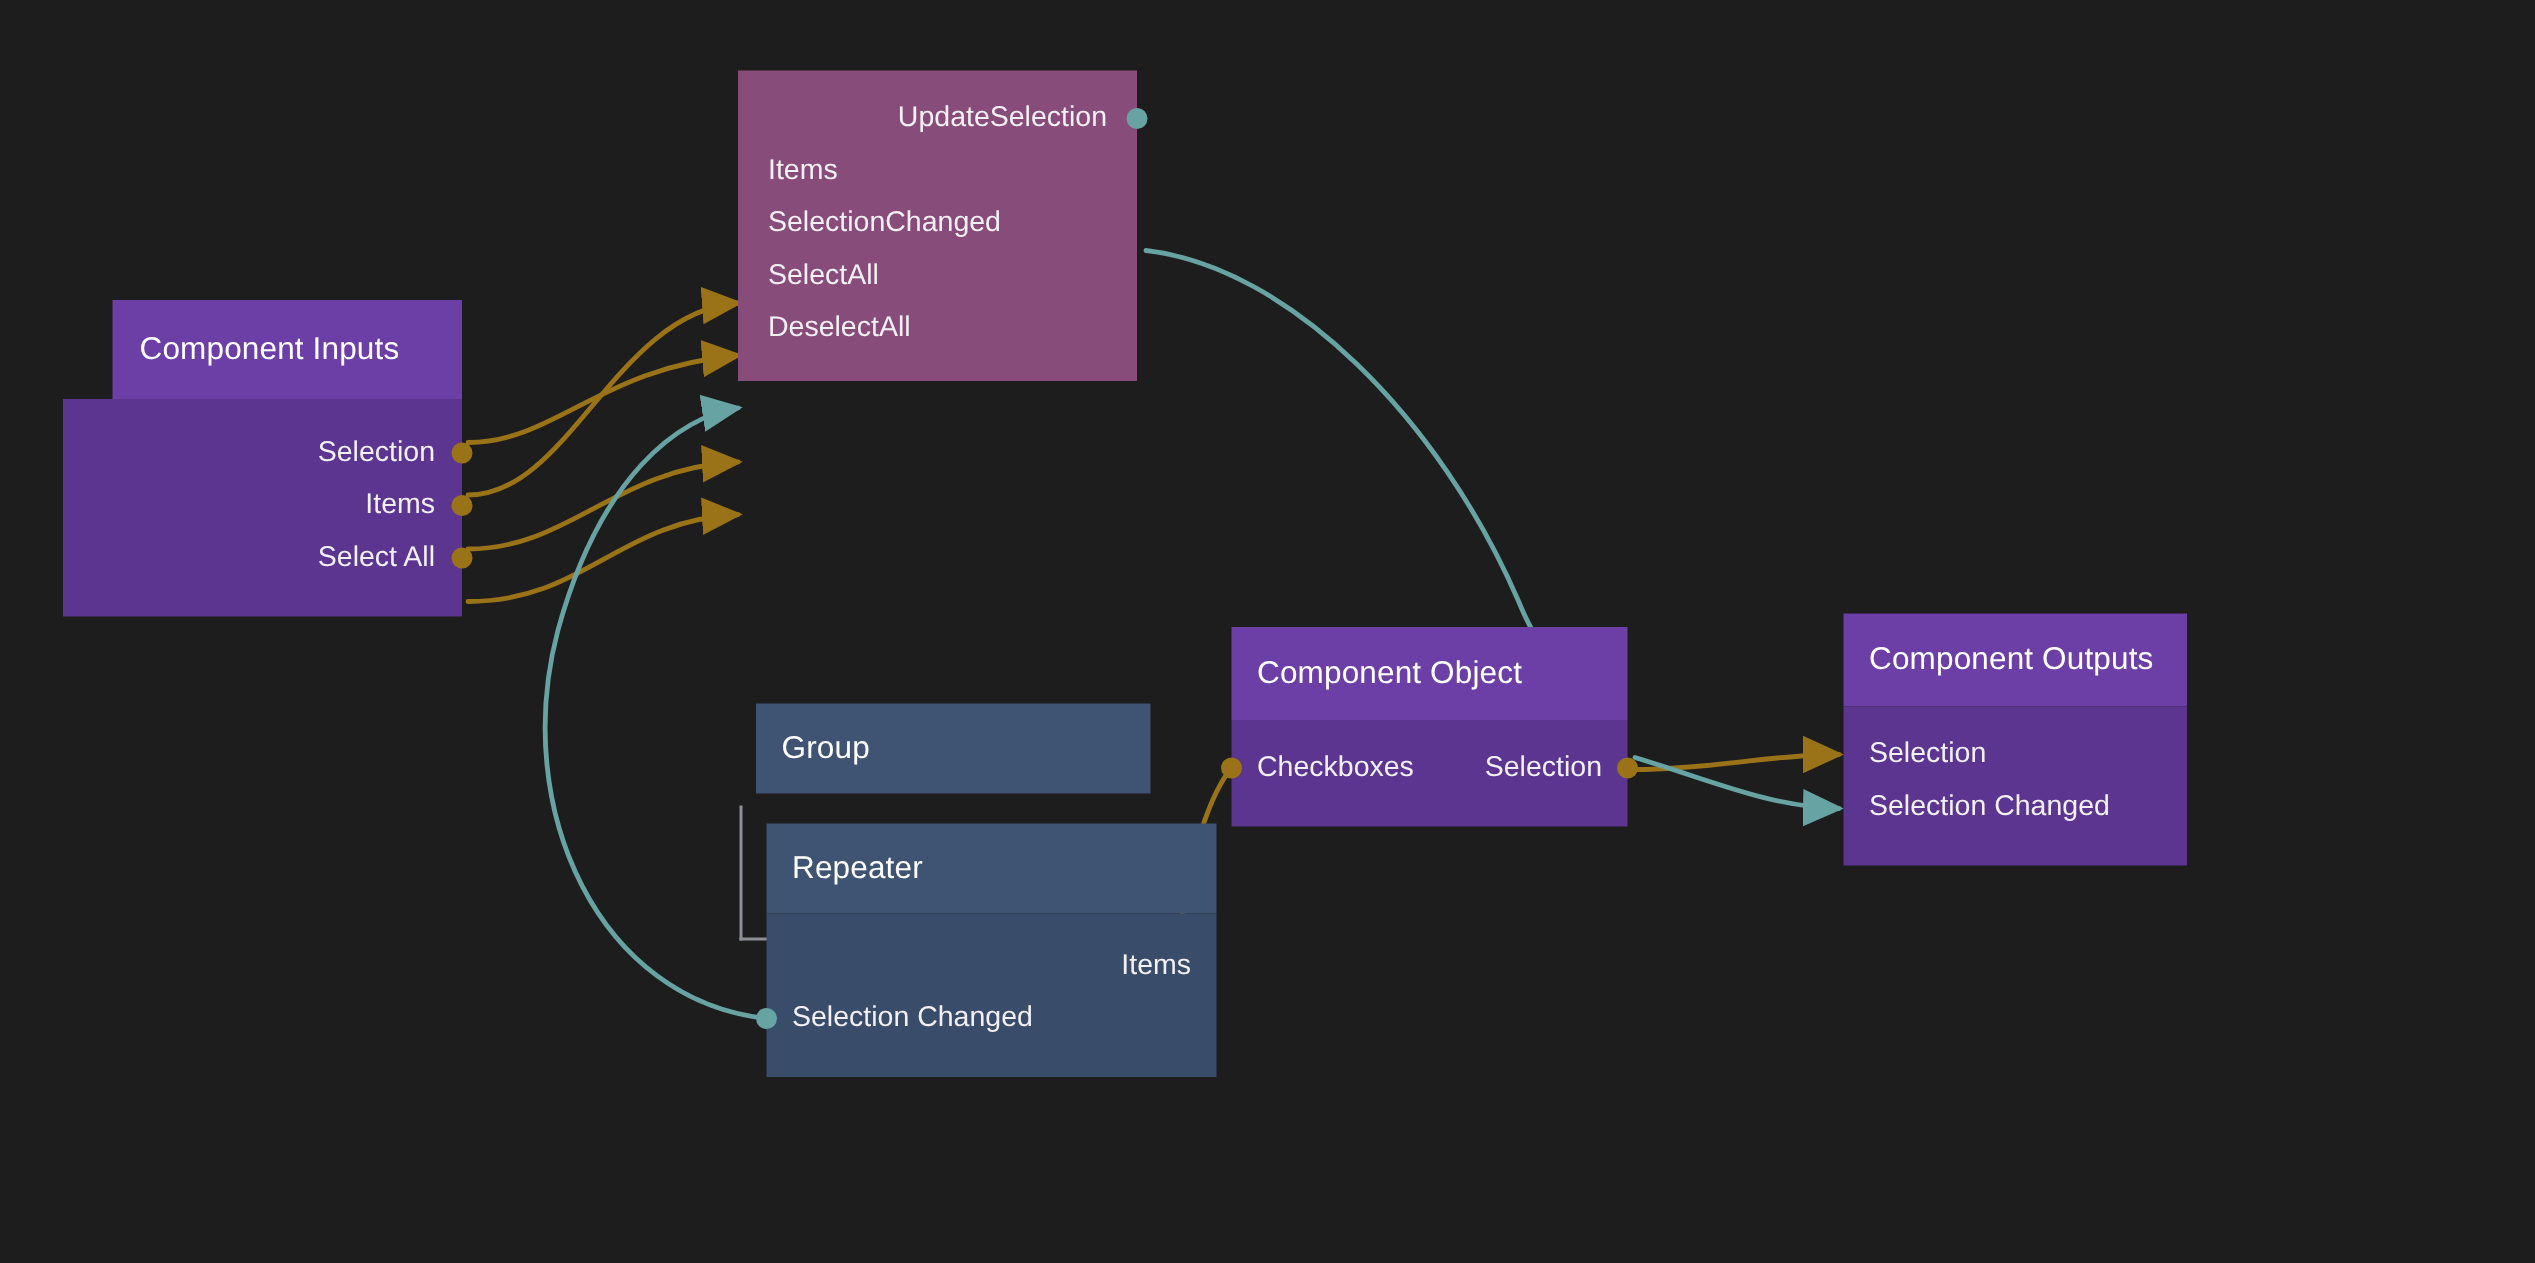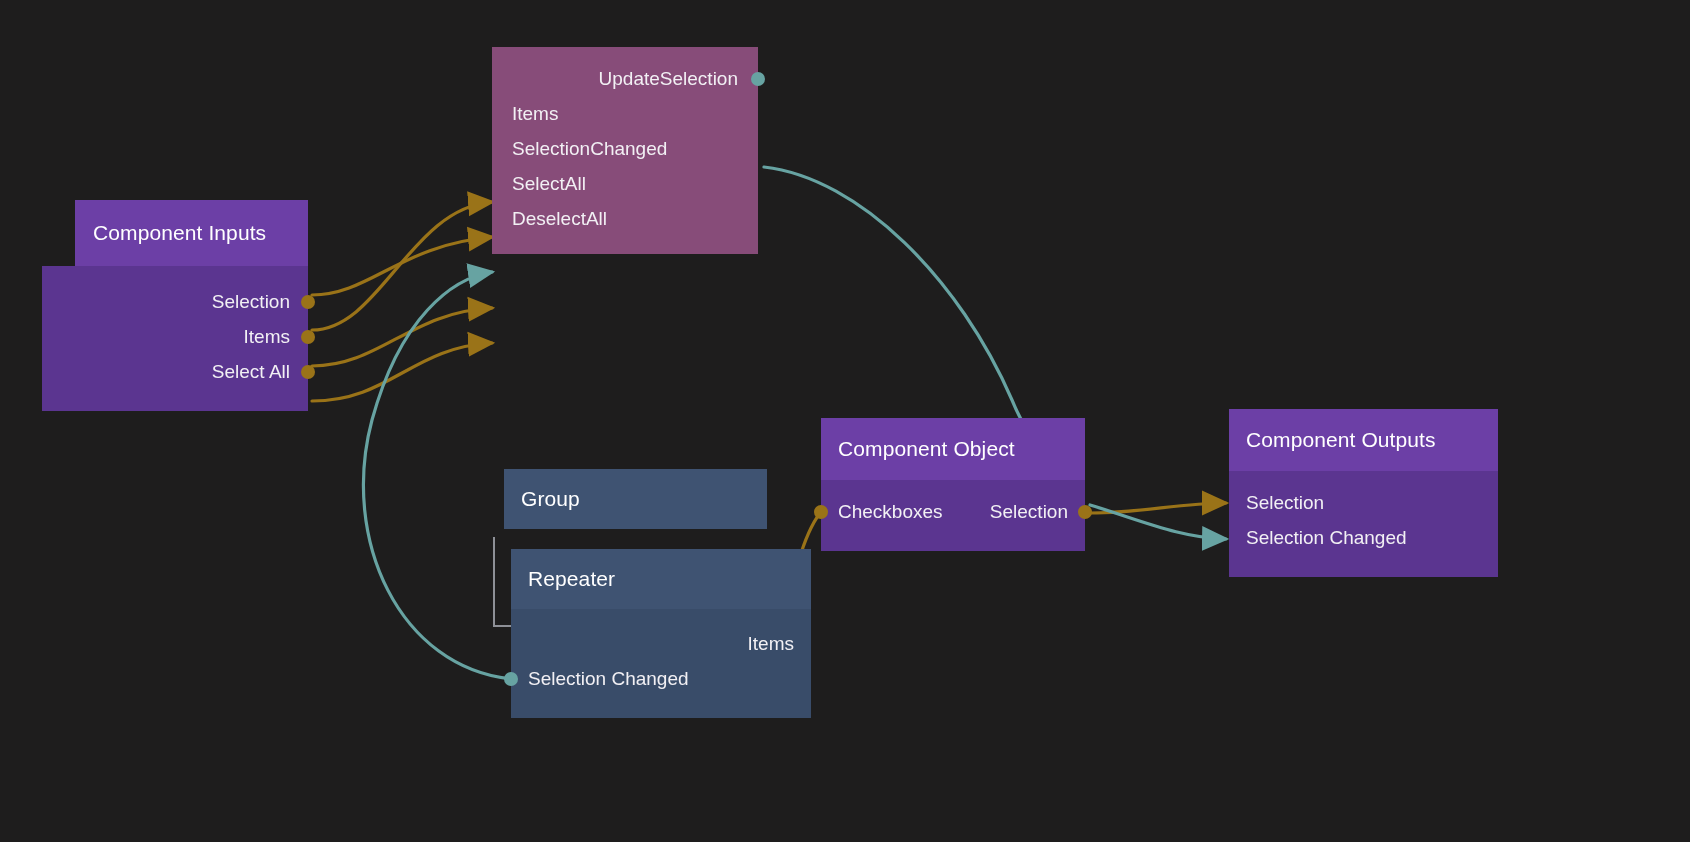--- a/index.html
+++ b/index.html
@@ -211,21 +211,21 @@
     <div class="node-body" style="padding:14px 17px 22px 17px;">
       <div class="port-row">
         <span class="port-label">Checkboxes</span>
         <span class="port-label right">Selection</span>
         <span class="dot amber in" style="left:-24px;"></span>
         <span class="dot amber out" style="right:-24px;"></span>
       </div>
     </div>
   </div>
 
-  <div class="node purple" style="left:1229px; top:409px; width:269px;">
+  <div class="node purple" style="left:1229px; top:409px; width:229px;">
     <div class="node-header" style="height:62px; padding:0 17px;">
       <div class="node-title">Component Outputs</div>
     </div>
     <div class="node-body" style="padding:14px 17px 22px 17px;">
       <div class="port-row">
         <span class="port-label left">Selection</span>
       </div>
       <div class="port-row">
         <span class="port-label left">Selection Changed</span>
       </div>

